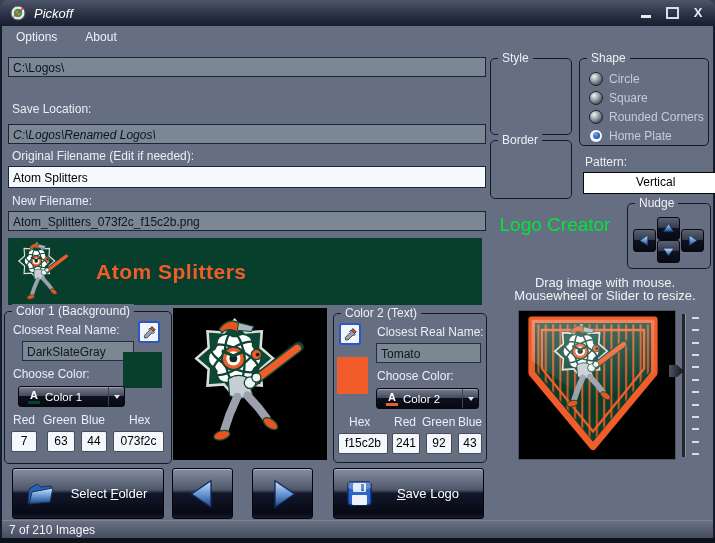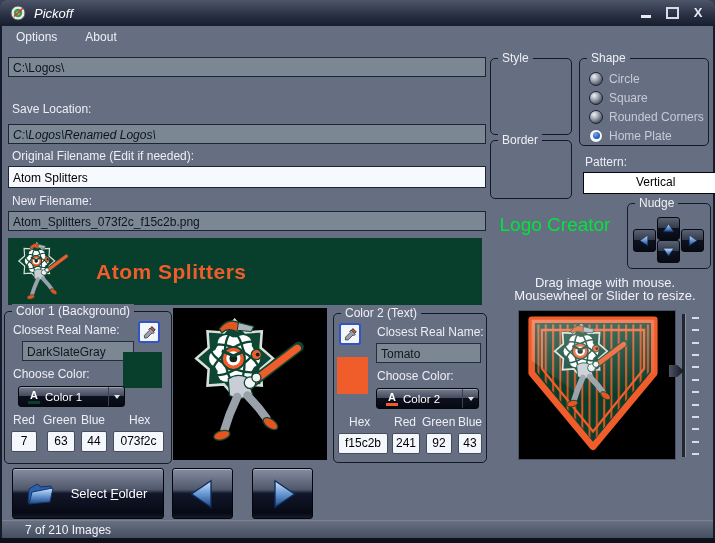--- a/index.html
+++ b/index.html
@@ -88,21 +88,21 @@
   
   .bigbtn{position:absolute;top:468px;height:49px;border:1px solid #03050a;border-radius:3px;
       background:linear-gradient(180deg,#878da0 0%,#4f576a 42%,#12162a 50%,#070a14 90%,#161c2c 100%);
       box-shadow:inset 0 1px 0 rgba(255,255,255,.35);
       color:#fff;font-size:13px;display:flex;align-items:center;}
   .bigbtn .blabel{flex:1;text-align:center;}
   .mn{text-decoration:underline;}
   
   #statusbar{position:absolute;left:2px;top:520px;width:711px;height:18px;
       background:linear-gradient(180deg,#687082,#454d60);border-top:1px solid #7b8292;
-      color:#f2f4f8;font-size:12px;line-height:18px;padding-left:23px;box-sizing:border-box;}
+      color:#f2f4f8;font-size:12px;line-height:18px;padding-left:7px;box-sizing:border-box;}
   #bottomedge{position:absolute;left:0;top:538px;width:715px;height:5px;background:#0d1119;}
 </style>
 </head>
 <body>
 
 <svg width="0" height="0" style="position:absolute">
   <defs>
     <linearGradient id="btri" x1="0" y1="0" x2="0" y2="1">
       <stop offset="0" stop-color="#d6e4f8"></stop>
         <stop offset="0.45" stop-color="#6f9fd8"></stop>
@@ -393,20 +393,30 @@
         <polygon points="27,3 27,33 5,18" fill="url(#btri)" stroke="#0e2c5c" stroke-width="1.5"></polygon>
       </svg>
   </div>
 
   <div class="bigbtn" style="left:252px;width:59px;justify-content:center">
     <svg width="32" height="36" viewBox="0 0 36 36">
         <polygon points="9,3 9,33 31,18" fill="url(#btri)" stroke="#0e2c5c" stroke-width="1.5"></polygon>
       </svg>
   </div>
 
+  <div class="bigbtn" style="left:333px;width:149px">
+    <svg style="margin-left:12px" width="27" height="27" viewBox="0 0 27 27">
+      <rect x="2" y="2" width="23" height="23" rx="3" fill="#2e66c8" stroke="#0d2f6e" stroke-width="1.5"></rect>
+      <rect x="7" y="3" width="13" height="9" rx="1" fill="#dce8f8"></rect>
+      <rect x="15" y="4" width="3" height="7" fill="#2e66c8"></rect>
+      <rect x="6" y="15" width="15" height="10" rx="1" fill="#eef3fb"></rect>
+      <path d="M2 2 h23 v6 q-12 4 -23 0 Z" fill="#ffffff" opacity="0.25"></path>
+    </svg>
+    <span class="blabel"><span></span><span class="mn">S</span><span>ave Logo</span></span>
+  </div>
 
 
   <div id="statusbar">
     <span>7 of 210 Images</span>
   </div>
   <div id="bottomedge"></div>
 
 </div>
 
 </body></html>

